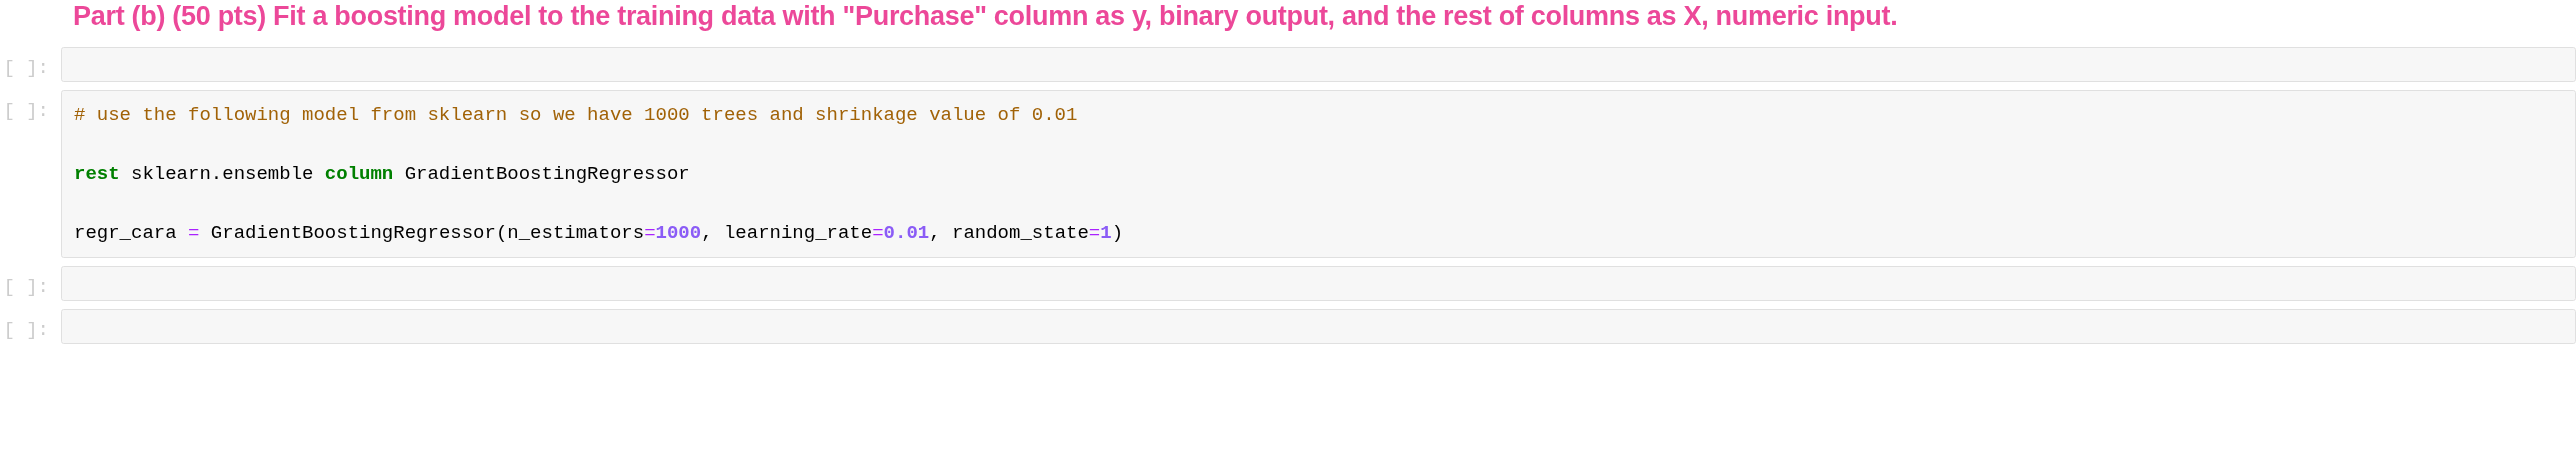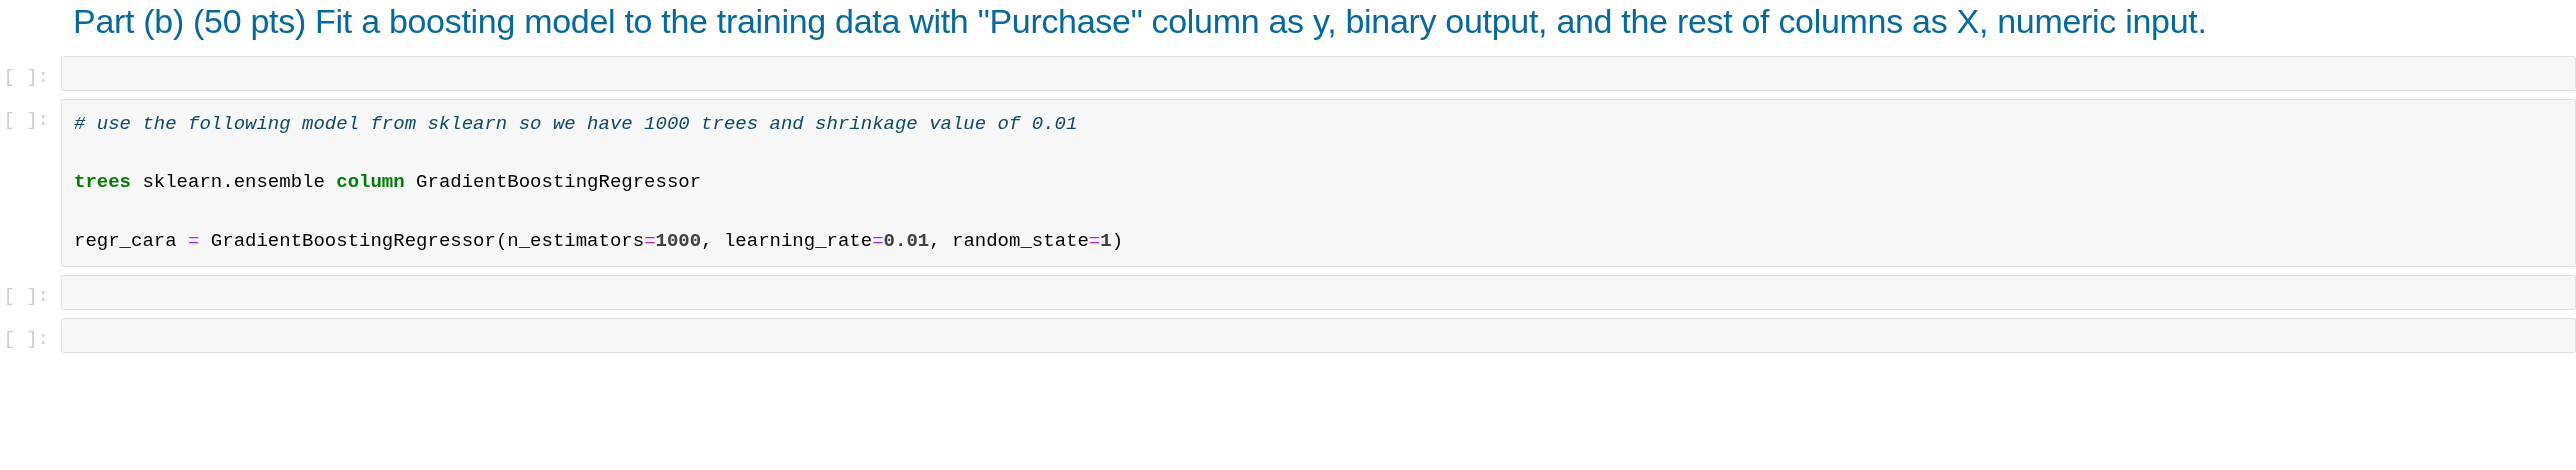--- a/index.html
+++ b/index.html
@@ -11,23 +11,23 @@
       font-family: -apple-system, BlinkMacSystemFont, "Segoe UI", Helvetica, Arial, sans-serif;
       background: #ffffff;
       width: 2576px;
       height: 470px;
       overflow: hidden;
     }
     .container {
       padding: 0;
     }
     .heading {
-      font-size: 34px;
-      font-weight: 400;
-      color: #0369a1;
+      font-size: 27px;
+      font-weight: 700;
+      color: #ec4899;
       padding: 0 0 13.5px 73px;
       line-height: 1.25;
       letter-spacing: -0.3px;
     }
     .cell-row {
       display: flex;
       align-items: stretch;
       margin-bottom: 8px;
       padding: 0;
     }
@@ -51,35 +51,34 @@
       padding: 9.5px 12px;
       min-height: 35px;
       font-family: "SFMono-Regular", Menlo, Monaco, Consolas, "Liberation Mono", "Courier New", monospace;
       font-size: 19px;
       line-height: 1.55;
       color: #000000;
       white-space: pre;
       overflow: hidden;
     }
     .cell-input .comment {
-      color: #0c4a6e;
-      font-style: italic;
+      color: #a16207;
     }
     .cell-input .keyword {
       color: #008000;
       font-weight: 700;
     }
     .cell-input .plain {
       color: #000000;
     }
     .cell-input .operator {
       color: #aa22ff;
     }
     .cell-input .number {
-      color: #404040;
+      color: #8b5cf6;
       font-weight: 700;
     }
     .cell-input .paren {
       color: #000000;
     }
     .blank-line {
       height: 1.55em;
     }
   </style>
 </head>
@@ -92,21 +91,21 @@
   </h3>
 
   <div class="cell-row">
     <div class="prompt">[ ]:</div>
     <div class="cell-input"></div>
   </div>
 
   <div class="cell-row">
     <div class="prompt">[ ]:</div>
     <div class="cell-input"><span class="comment"># use the following model from sklearn so we have 1000 trees and shrinkage value of 0.01</span>
-<div class="blank-line"></div><span class="keyword">trees</span><span class="plain"> sklearn.ensemble </span><span class="keyword">column</span><span class="plain"> GradientBoostingRegressor</span>
+<div class="blank-line"></div><span class="keyword">rest</span><span class="plain"> sklearn.ensemble </span><span class="keyword">column</span><span class="plain"> GradientBoostingRegressor</span>
 <div class="blank-line"></div><span class="plain">regr_cara </span><span class="operator">=</span><span class="plain"> </span><span class="plain">GradientBoostingRegressor</span><span class="paren">(</span><span class="plain">n_estimators</span><span class="operator">=</span><span class="number">1000</span><span class="plain">, </span><span class="plain">learning_rate</span><span class="operator">=</span><span class="number">0.01</span><span class="plain">, </span><span class="plain">random_state</span><span class="operator">=</span><span class="number">1</span><span class="paren">)</span></div>
   </div>
 
   <div class="cell-row">
     <div class="prompt">[ ]:</div>
     <div class="cell-input"></div>
   </div>
 
   <div class="cell-row">
     <div class="prompt">[ ]:</div>

